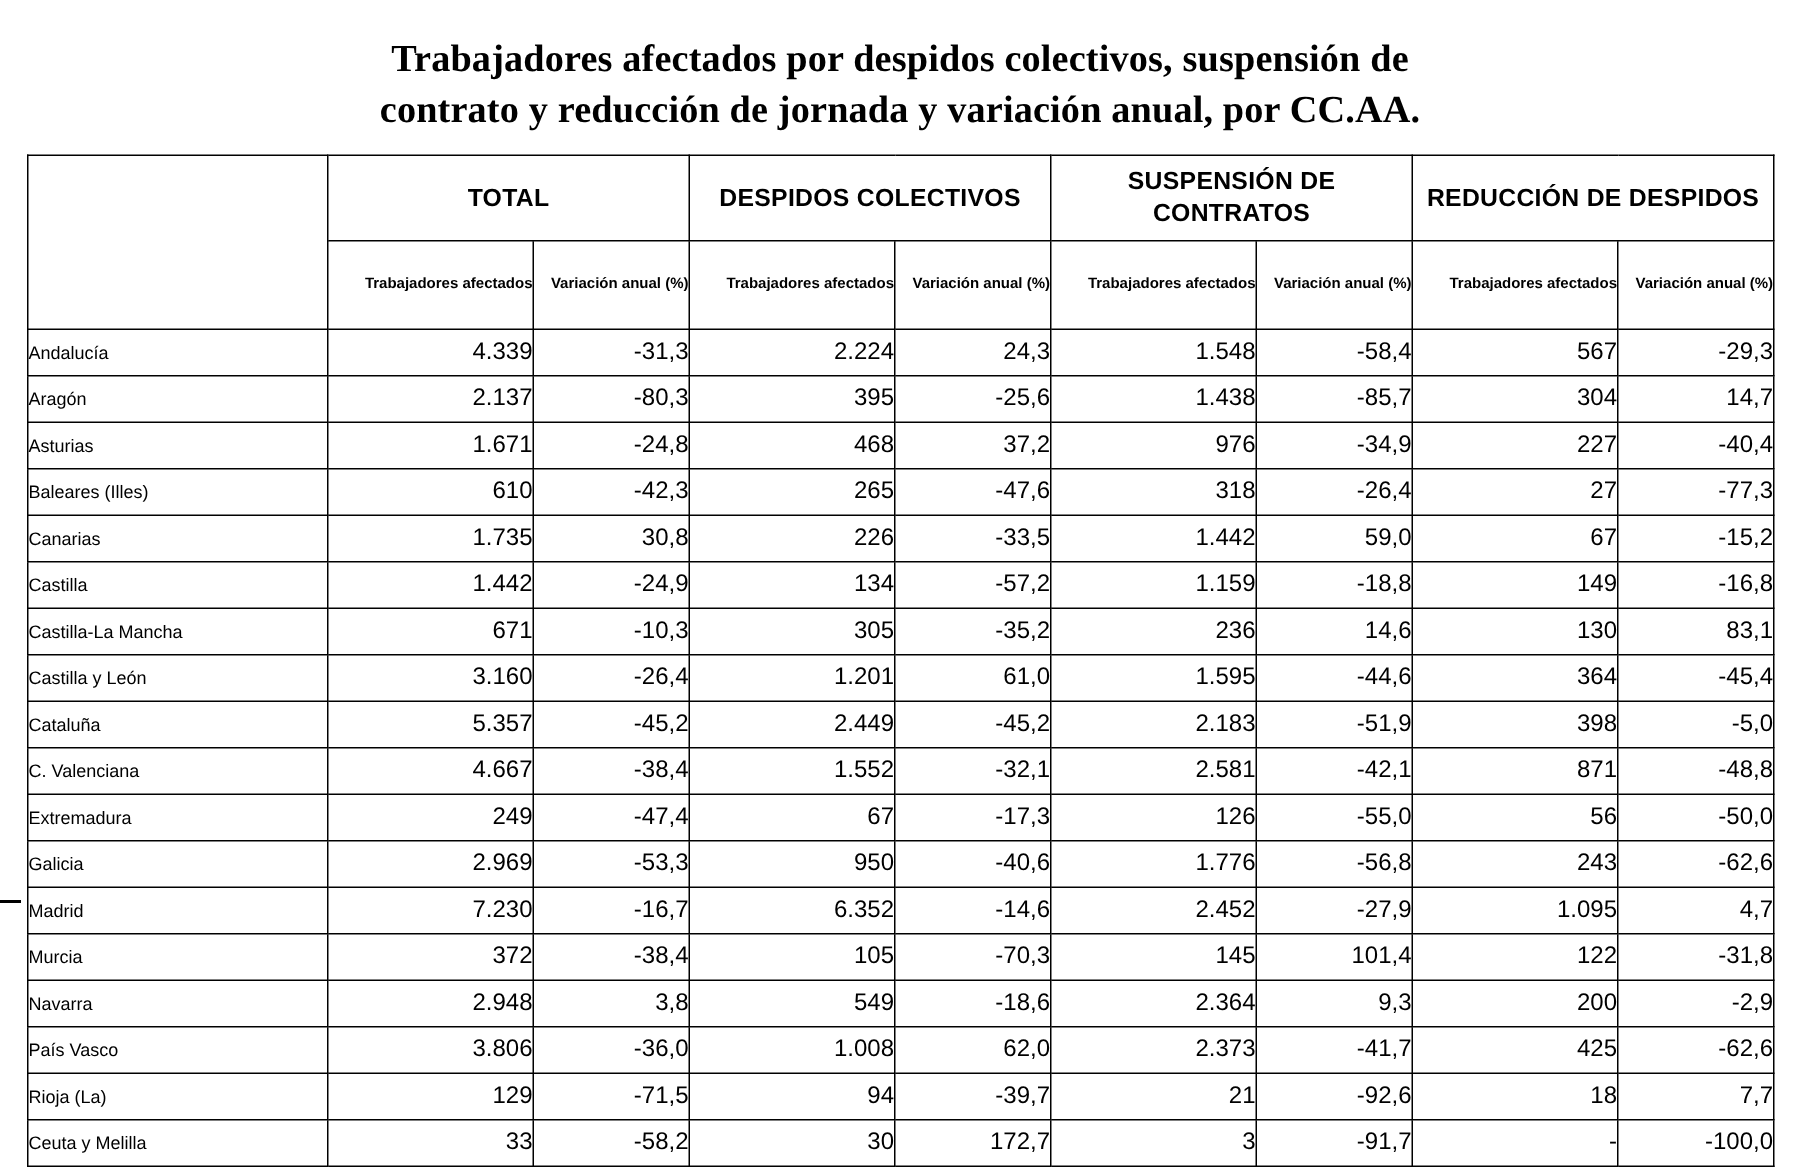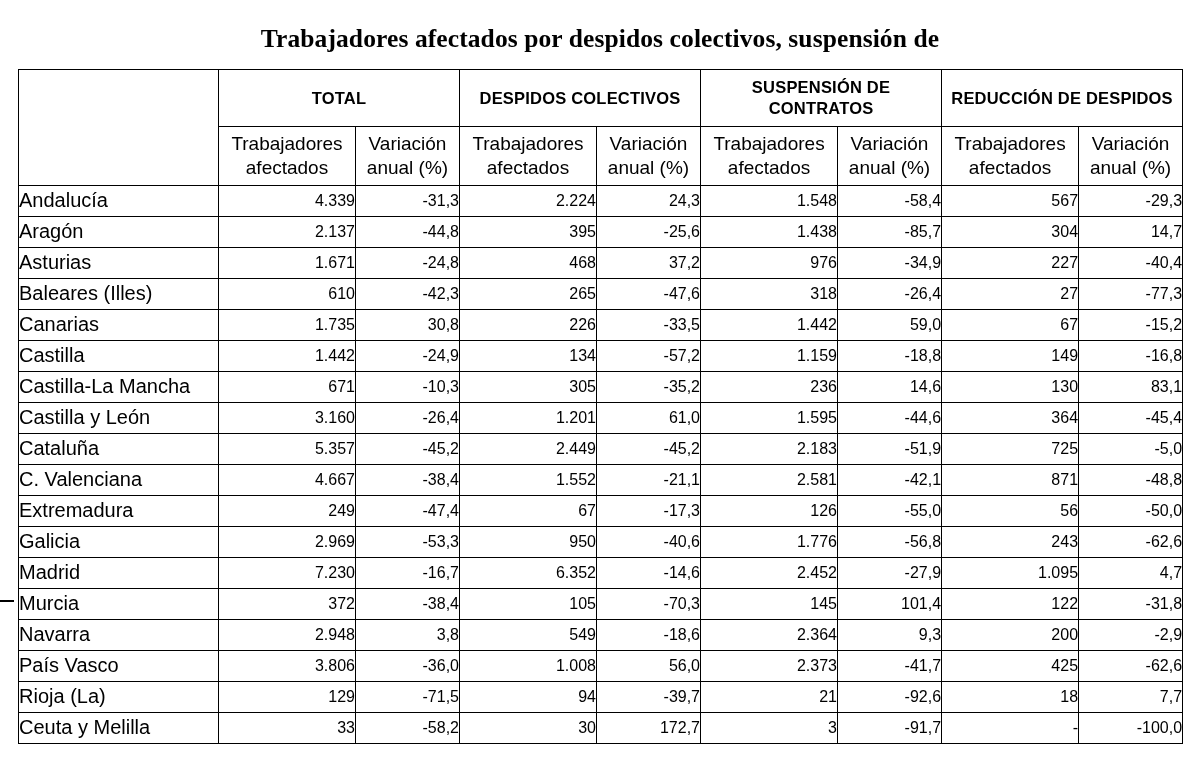--- a/index.html
+++ b/index.html
@@ -56,34 +56,34 @@
   .grouphead {
     height: 56px;
     text-align: center;
     font-weight: bold;
     font-size: 16.5px;
     line-height: 1.25;
     letter-spacing: 0.2px;
   }
   .subhead {
     height: 58px;
-    font-weight: normal;
-    font-size: 19px;
+    font-weight: bold;
+    font-size: 10px;
     line-height: 1.25;
-    text-align: center;
+    text-align: right;
     padding-left: 8px;
     padding-right: 6px;
   }
   .blank-corner { background: #fff; }
 
   tbody tr { height: 31px; }
   td.region {
     text-align: left;
     padding-left: 12px;
-    font-size: 20px;
+    font-size: 12px;
   }
   td.num {
     text-align: right;
     padding-right: 12px;
     font-size: 16px;
   }
 
   .left-tick {
     position: absolute;
     left: 0px;
@@ -95,20 +95,21 @@
 </style>
 </head>
 <body>
 
 <div class="page">
 
   <div class="left-tick"></div>
 
   <div class="title-block">
     <div class="title-line">Trabajadores afectados por despidos colectivos, suspensión de</div>
+    <div class="title-line">contrato y reducción de jornada y variación anual, por CC.AA.</div>
   </div>
 
   <div class="table-wrap">
     <table class="data">
       <colgroup>
         <col class="c-region">
         <col class="c-num">
           <col class="c-var">
         <col class="c-num">
           <col class="c-var">
@@ -145,21 +146,21 @@
             <td class="num">2.224</td>
             <td class="num">24,3</td>
             <td class="num">1.548</td>
             <td class="num">-58,4</td>
             <td class="num">567</td>
             <td class="num">-29,3</td>
           </tr>
           <tr>
             <td class="region">Aragón</td>
             <td class="num">2.137</td>
-            <td class="num">-44,8</td>
+            <td class="num">-80,3</td>
             <td class="num">395</td>
             <td class="num">-25,6</td>
             <td class="num">1.438</td>
             <td class="num">-85,7</td>
             <td class="num">304</td>
             <td class="num">14,7</td>
           </tr>
           <tr>
             <td class="region">Asturias</td>
             <td class="num">1.671</td>
@@ -227,29 +228,29 @@
             <td class="num">-45,4</td>
           </tr>
           <tr>
             <td class="region">Cataluña</td>
             <td class="num">5.357</td>
             <td class="num">-45,2</td>
             <td class="num">2.449</td>
             <td class="num">-45,2</td>
             <td class="num">2.183</td>
             <td class="num">-51,9</td>
-            <td class="num">725</td>
+            <td class="num">398</td>
             <td class="num">-5,0</td>
           </tr>
           <tr>
             <td class="region">C. Valenciana</td>
             <td class="num">4.667</td>
             <td class="num">-38,4</td>
             <td class="num">1.552</td>
-            <td class="num">-21,1</td>
+            <td class="num">-32,1</td>
             <td class="num">2.581</td>
             <td class="num">-42,1</td>
             <td class="num">871</td>
             <td class="num">-48,8</td>
           </tr>
           <tr>
             <td class="region">Extremadura</td>
             <td class="num">249</td>
             <td class="num">-47,4</td>
             <td class="num">67</td>
@@ -301,21 +302,21 @@
             <td class="num">2.364</td>
             <td class="num">9,3</td>
             <td class="num">200</td>
             <td class="num">-2,9</td>
           </tr>
           <tr>
             <td class="region">País Vasco</td>
             <td class="num">3.806</td>
             <td class="num">-36,0</td>
             <td class="num">1.008</td>
-            <td class="num">56,0</td>
+            <td class="num">62,0</td>
             <td class="num">2.373</td>
             <td class="num">-41,7</td>
             <td class="num">425</td>
             <td class="num">-62,6</td>
           </tr>
           <tr>
             <td class="region">Rioja (La)</td>
             <td class="num">129</td>
             <td class="num">-71,5</td>
             <td class="num">94</td>

